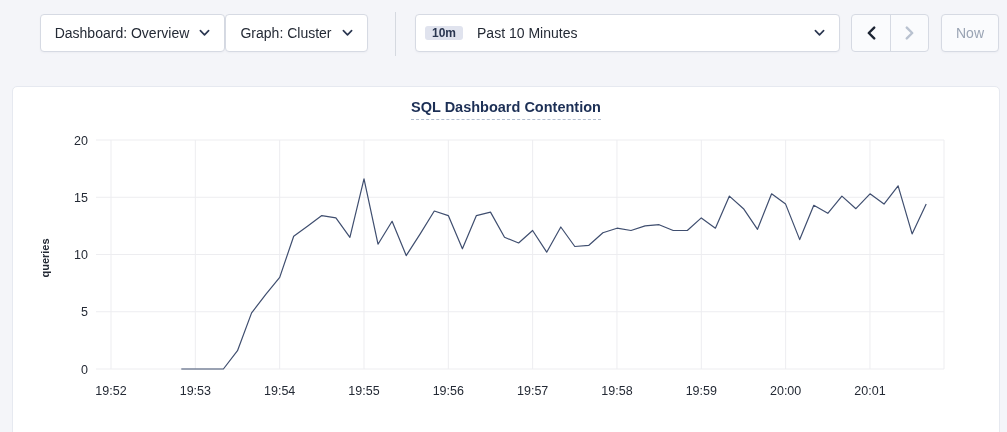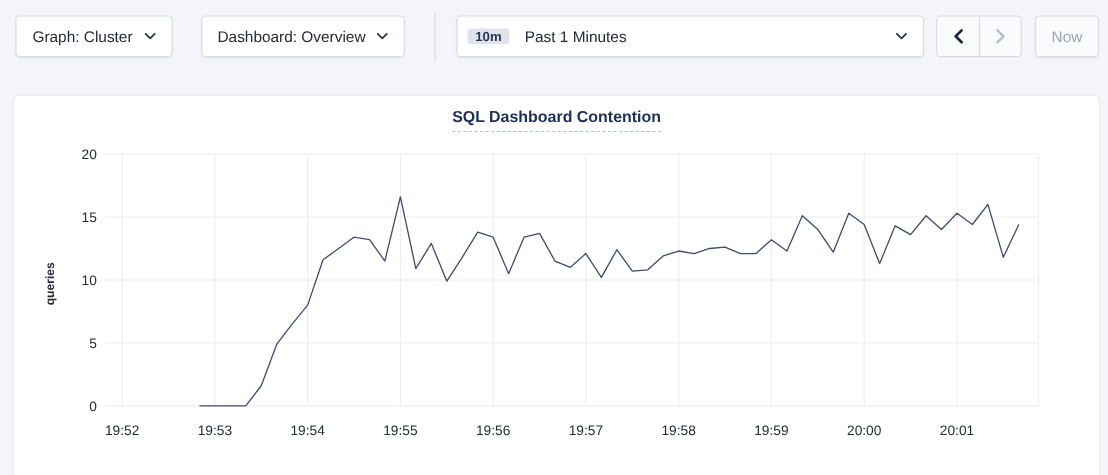--- a/index.html
+++ b/index.html
@@ -119,39 +119,39 @@
     font-family: "Liberation Sans", sans-serif;
     font-size: 11px;
     font-weight: bold;
     fill: #242a35;
   }
 </style>
 </head>
 <body>
 
 <div class="topbar">
+  <button class="btn-base dd dd-dashboard">
+    <span>Dashboard: Overview</span>
+    <svg class="chev" viewBox="0 0 12 8">
+        <path d="M1.5 1.5 L6 6 L10.5 1.5"></path>
+      </svg>
+  </button>
+
   <button class="btn-base dd dd-graph">
     <span>Graph: Cluster</span>
     <svg class="chev" viewBox="0 0 12 8">
         <path d="M1.5 1.5 L6 6 L10.5 1.5"></path>
       </svg>
   </button>
 
-  <button class="btn-base dd dd-dashboard">
-    <span>Dashboard: Overview</span>
-    <svg class="chev" viewBox="0 0 12 8">
-        <path d="M1.5 1.5 L6 6 L10.5 1.5"></path>
-      </svg>
-  </button>
-
   <div class="vdivider"></div>
 
   <button class="btn-base timesel">
     <span class="badge">10m</span>
-    <span class="tlabel">Past 1 Minutes</span>
+    <span class="tlabel">Past 10 Minutes</span>
     <svg class="chev" viewBox="0 0 12 8">
         <path d="M1.5 1.5 L6 6 L10.5 1.5"></path>
       </svg>
   </button>
 
   <div class="arrows">
     <button class="arrow-btn">
       <svg class="arrow-ic arrow-back" viewBox="0 0 11 14">
           <path d="M8.2 1.6 L2.8 7 L8.2 12.4"></path>
         </svg>

